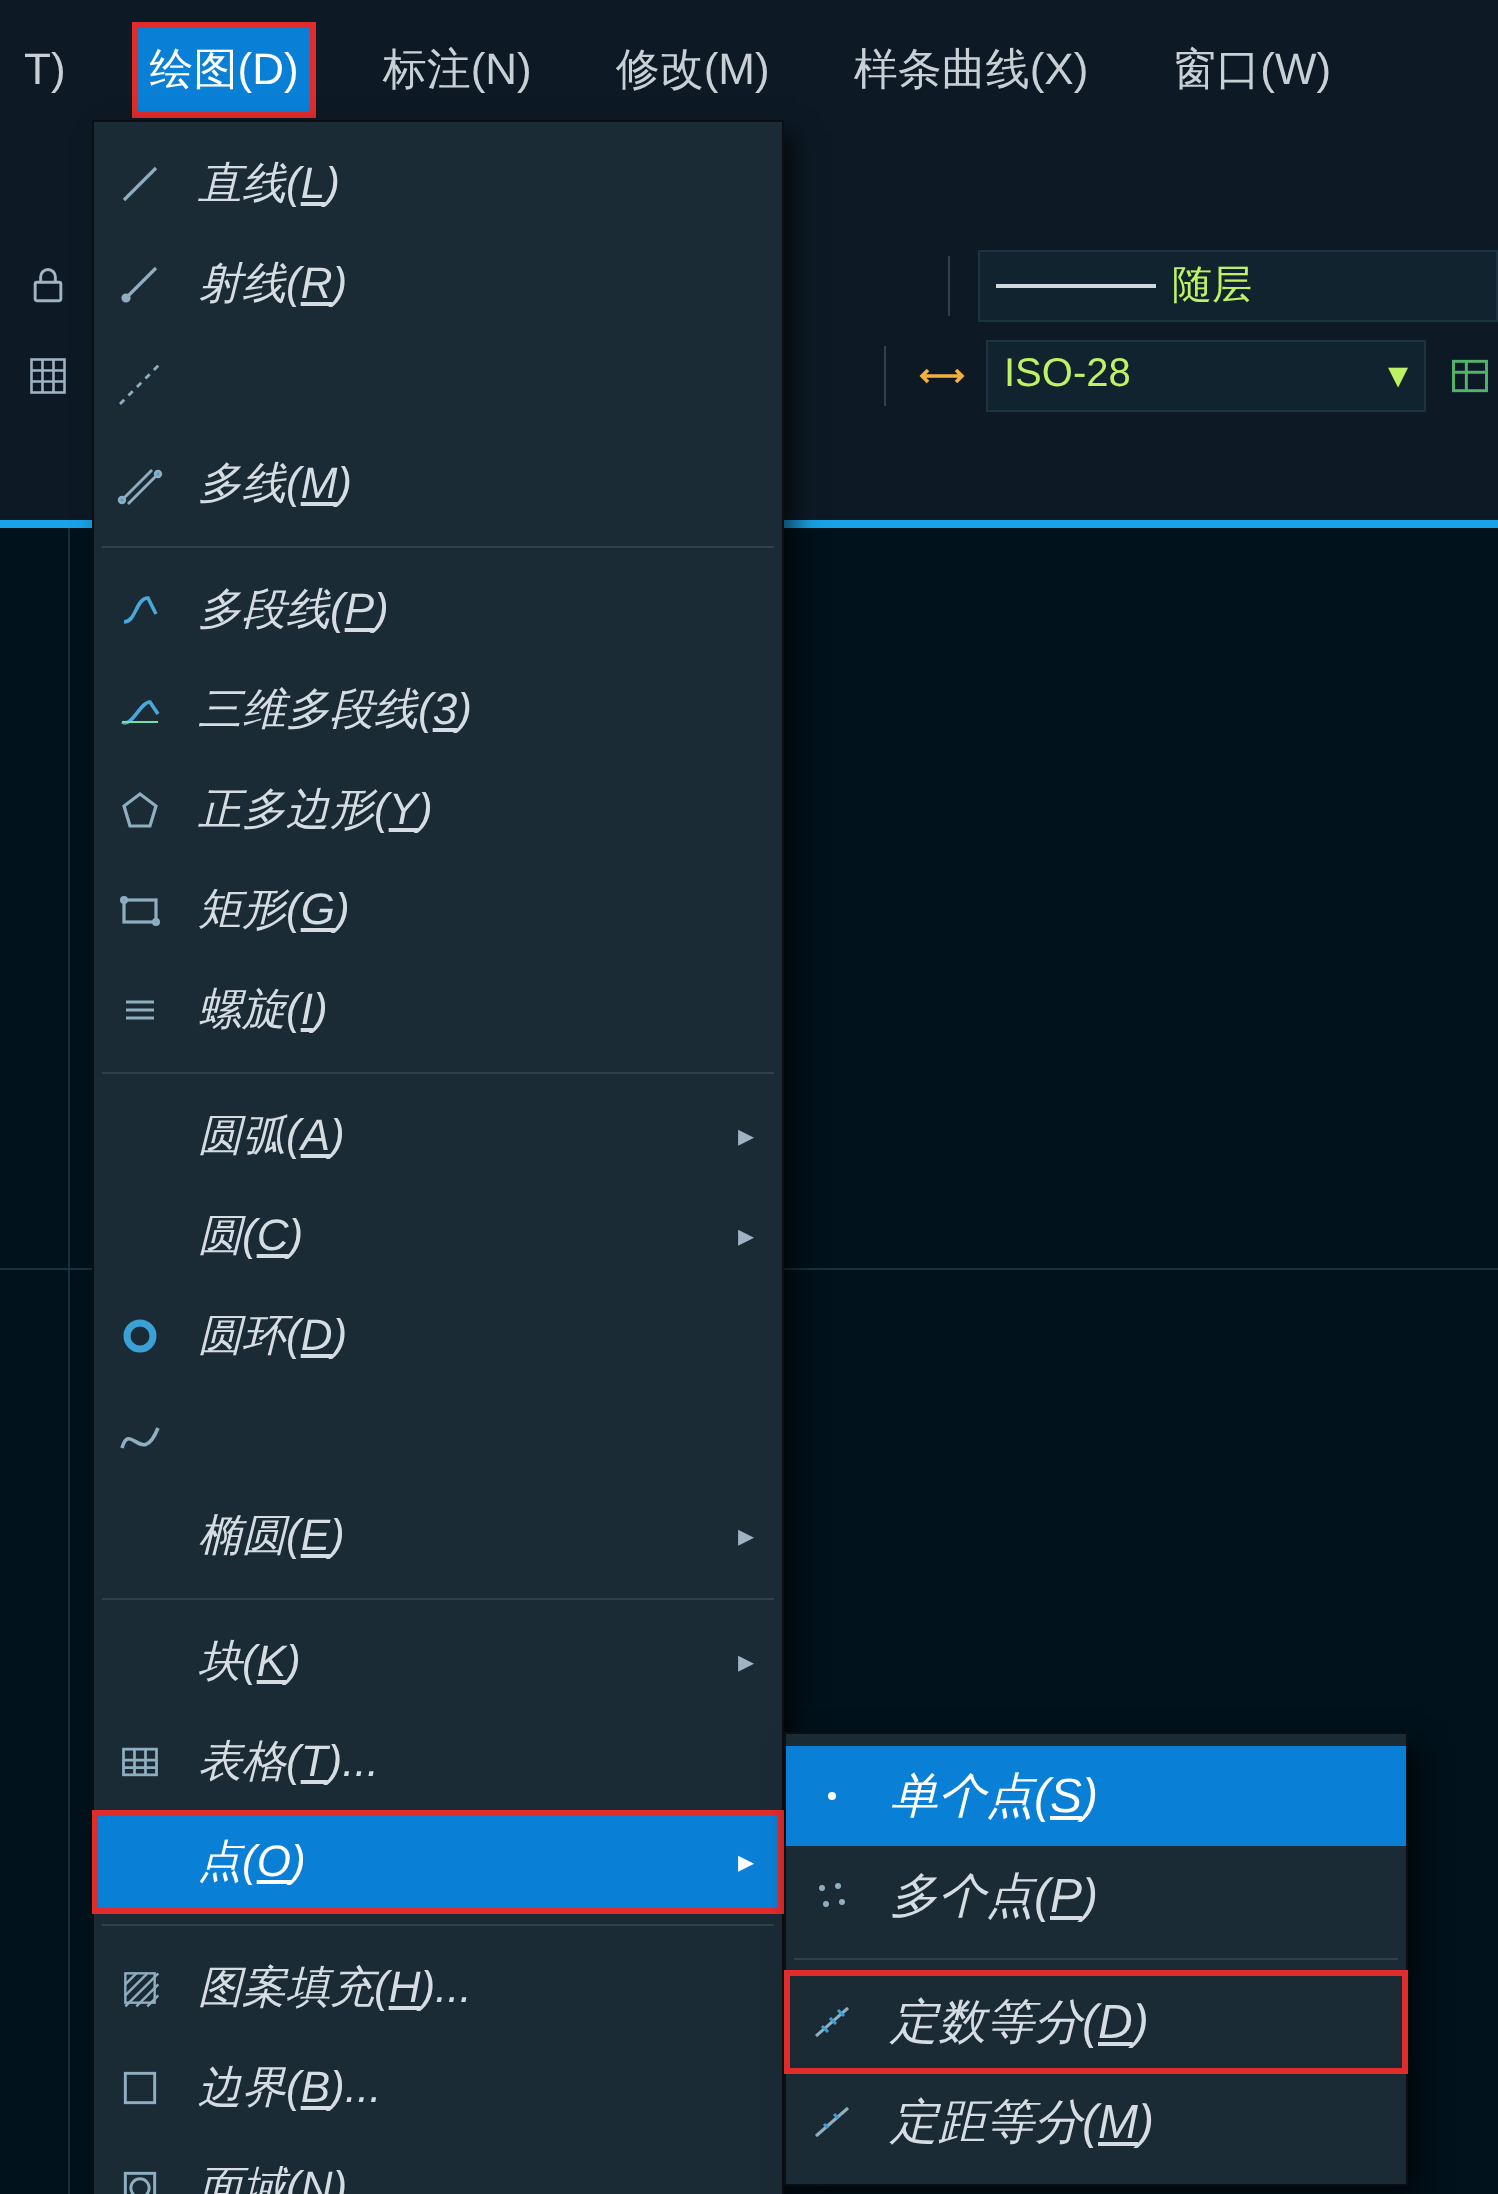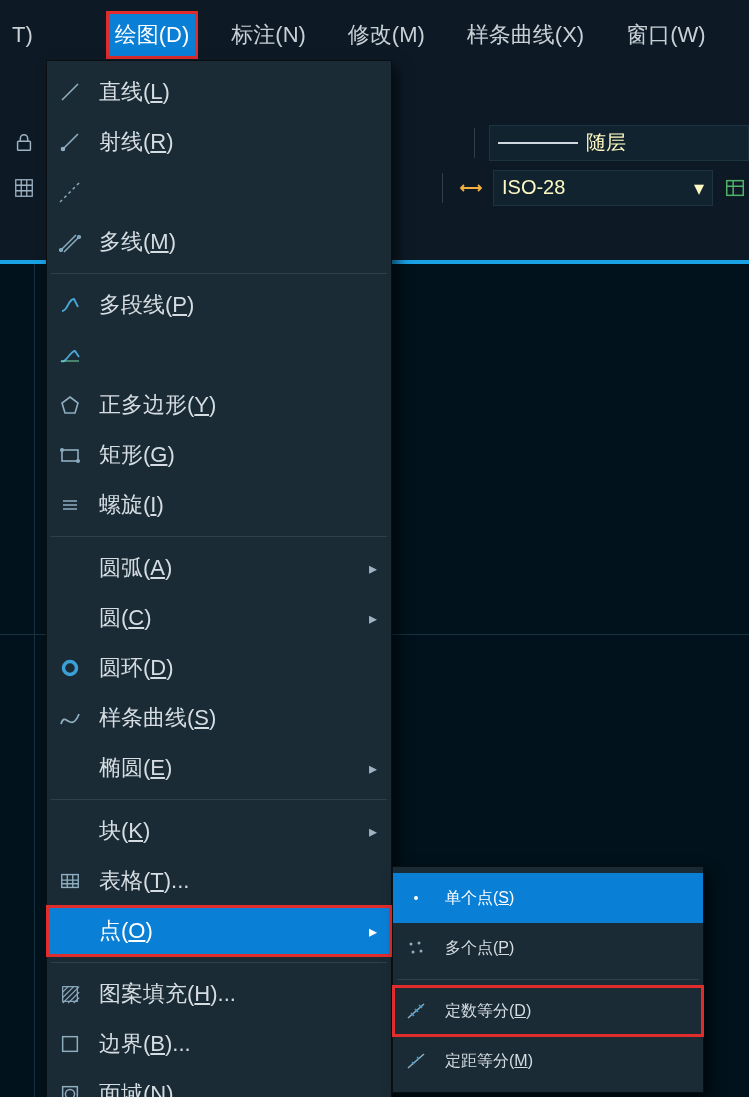--- a/index.html
+++ b/index.html
@@ -26,21 +26,20 @@
   }
   .menubar-item {
     padding: 6px 6px;
     white-space: nowrap;
     font-size: 22px;
     color: #c8d0d6;
   }
   .menubar-item.active {
     background: #0a7fd6;
     color: #fff;
-    margin-left: 40px;
   }
   .red-box { outline: 3px solid #e12c2c; outline-offset: 0; }
 
   .toolbar {
     position: absolute;
     left: 0; right: 0;
     top: 120px;
     height: 90px;
     padding-left: 10px;
     z-index: 1;
@@ -49,21 +48,21 @@
     width: 28px; height: 28px; display:inline-flex;
     align-items:center; justify-content:center;
     color:#9fb3c2;
   }
   .tool-row { display:flex; align-items:center; gap:8px; height:45px;}
   .combo {
     display:flex; align-items:center; gap:8px;
     background:#11232f;
     border:1px solid #1e3340;
     height:36px; padding:0 8px;
-    color:#fef9c3;
+    color:#bef264;
     font-size:20px;
     min-width: 170px;
   }
   .combo .arrow { margin-left:auto; }
 
   .viewport {
     position:absolute;
     left:0; right:0; top:260px; bottom:0;
     border-top: 4px solid #1aa2e6;
     background:#01121c;
@@ -93,38 +92,38 @@
     align-items:center;
     height:50px;
     padding: 0 14px 0 8px;
     gap: 14px;
     color:#d5dde3;
     font-size:22px;
     white-space:nowrap;
     position:relative;
   }
   .mi .ico { width:30px; height:30px; display:flex; align-items:center; justify-content:center; color:#8faec0; flex-shrink:0;}
-  .mi .lbl { flex:1; }
+  .mi .lbl { flex:1;font-style:italic; }
   .mi .lbl u { text-decoration: underline; }
   .mi .sub { width:16px; text-align:right; color:#9fb3c2; font-size:16px;}
   .mi.highlight { background:#0a7fd6; color:#fff; }
   .mi.highlight .ico, .mi.highlight .sub { color:#fff; }
   .sep { height:1px; background:#2d404c; margin:6px 4px; }
 
   .submenu {
     position:absolute;
     left:392px; top:866px;
     width: 312px;
     background:#1b2b35;
     border:1px solid #0a0f14;
     box-shadow: 6px 6px 12px rgba(0,0,0,.6);
     padding:6px 0;
     z-index:6;
   }
-  .submenu .mi { height:50px; font-size:16px;}
+  .submenu .mi { height:50px; font-size:24px;}
   svg { display:block; }
 </style>
 </head>
 <body>
 
 <div class="menubar">
   <span class="menubar-item">T)</span>
   <span class="menubar-item active red-box">绘图(D)</span>
   <span class="menubar-item">标注(N)</span>
   <span class="menubar-item">修改(M)</span>
@@ -229,20 +228,21 @@
       </span>
     <span class="lbl"><span>多段线</span>(<u>P</u>)</span>
   </div>
   <div class="mi">
     <span class="ico">
         <svg width="24" height="24" fill="none" stroke="#4aa8d8" stroke-width="1.8">
           <path d="M3 18c5 3 9-10 14-10l4 6"></path>
           <path d="M3 18h18" stroke-width="1" stroke="#7da"></path>
         </svg>
       </span>
+    <span class="lbl"><span>三维多段线</span>(<u>3</u>)</span>
   </div>
   <div class="mi">
     <span class="ico">
         <svg width="24" height="24" fill="none" stroke="currentColor" stroke-width="1.6">
           <polygon points="12,4 20,10 17,20 7,20 4,10"></polygon>
         </svg>
       </span>
     <span class="lbl"><span>正多边形</span>(<u>Y</u>)</span>
   </div>
   <div class="mi">
@@ -283,21 +283,20 @@
         </svg>
       </span>
     <span class="lbl"><span>圆环</span>(<u>D</u>)</span>
   </div>
   <div class="mi">
     <span class="ico">
         <svg width="24" height="24" fill="none" stroke="currentColor" stroke-width="1.8">
           <path d="M3 18c4-14 10 10 18-10"></path>
         </svg>
       </span>
-    <span class="lbl"><span>样条曲线</span>(<u>S</u>)</span>
   </div>
   <div class="mi">
     <span class="ico"></span>
     <span class="lbl"><span>椭圆</span>(<u>E</u>)</span>
     <span class="sub">▸</span>
   </div>
 
   <div class="sep"></div>
 
   <div class="mi">

